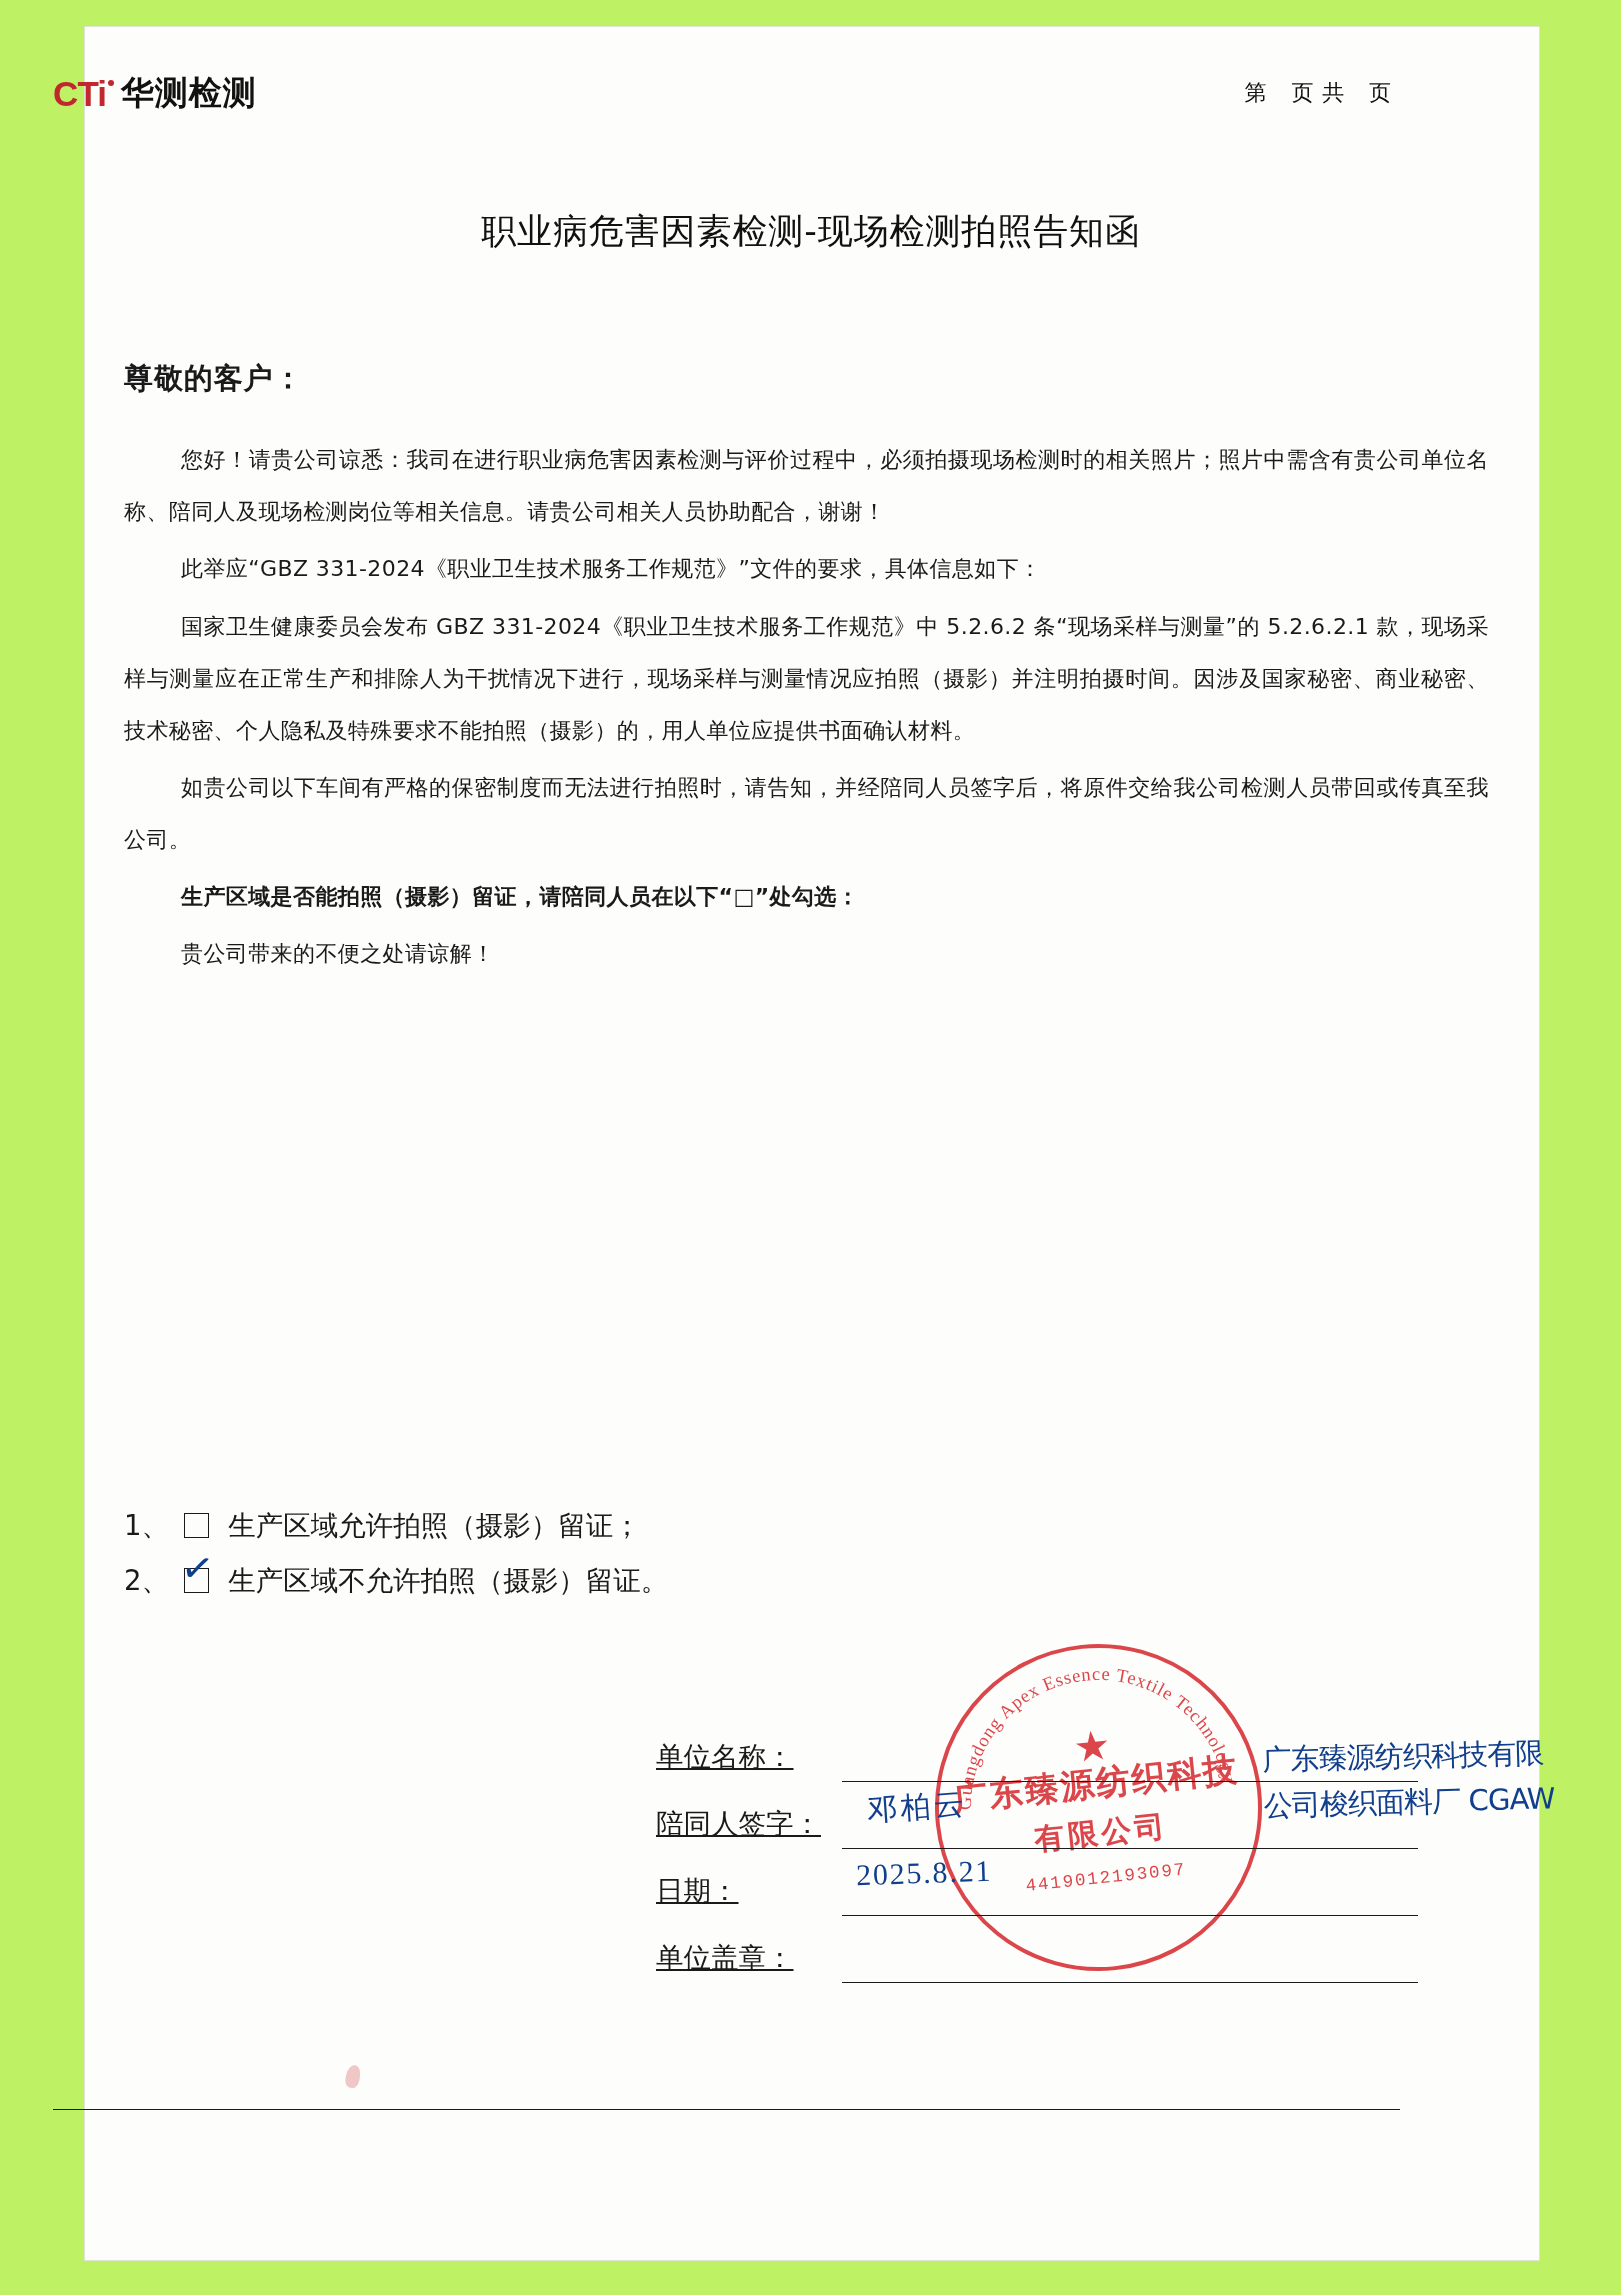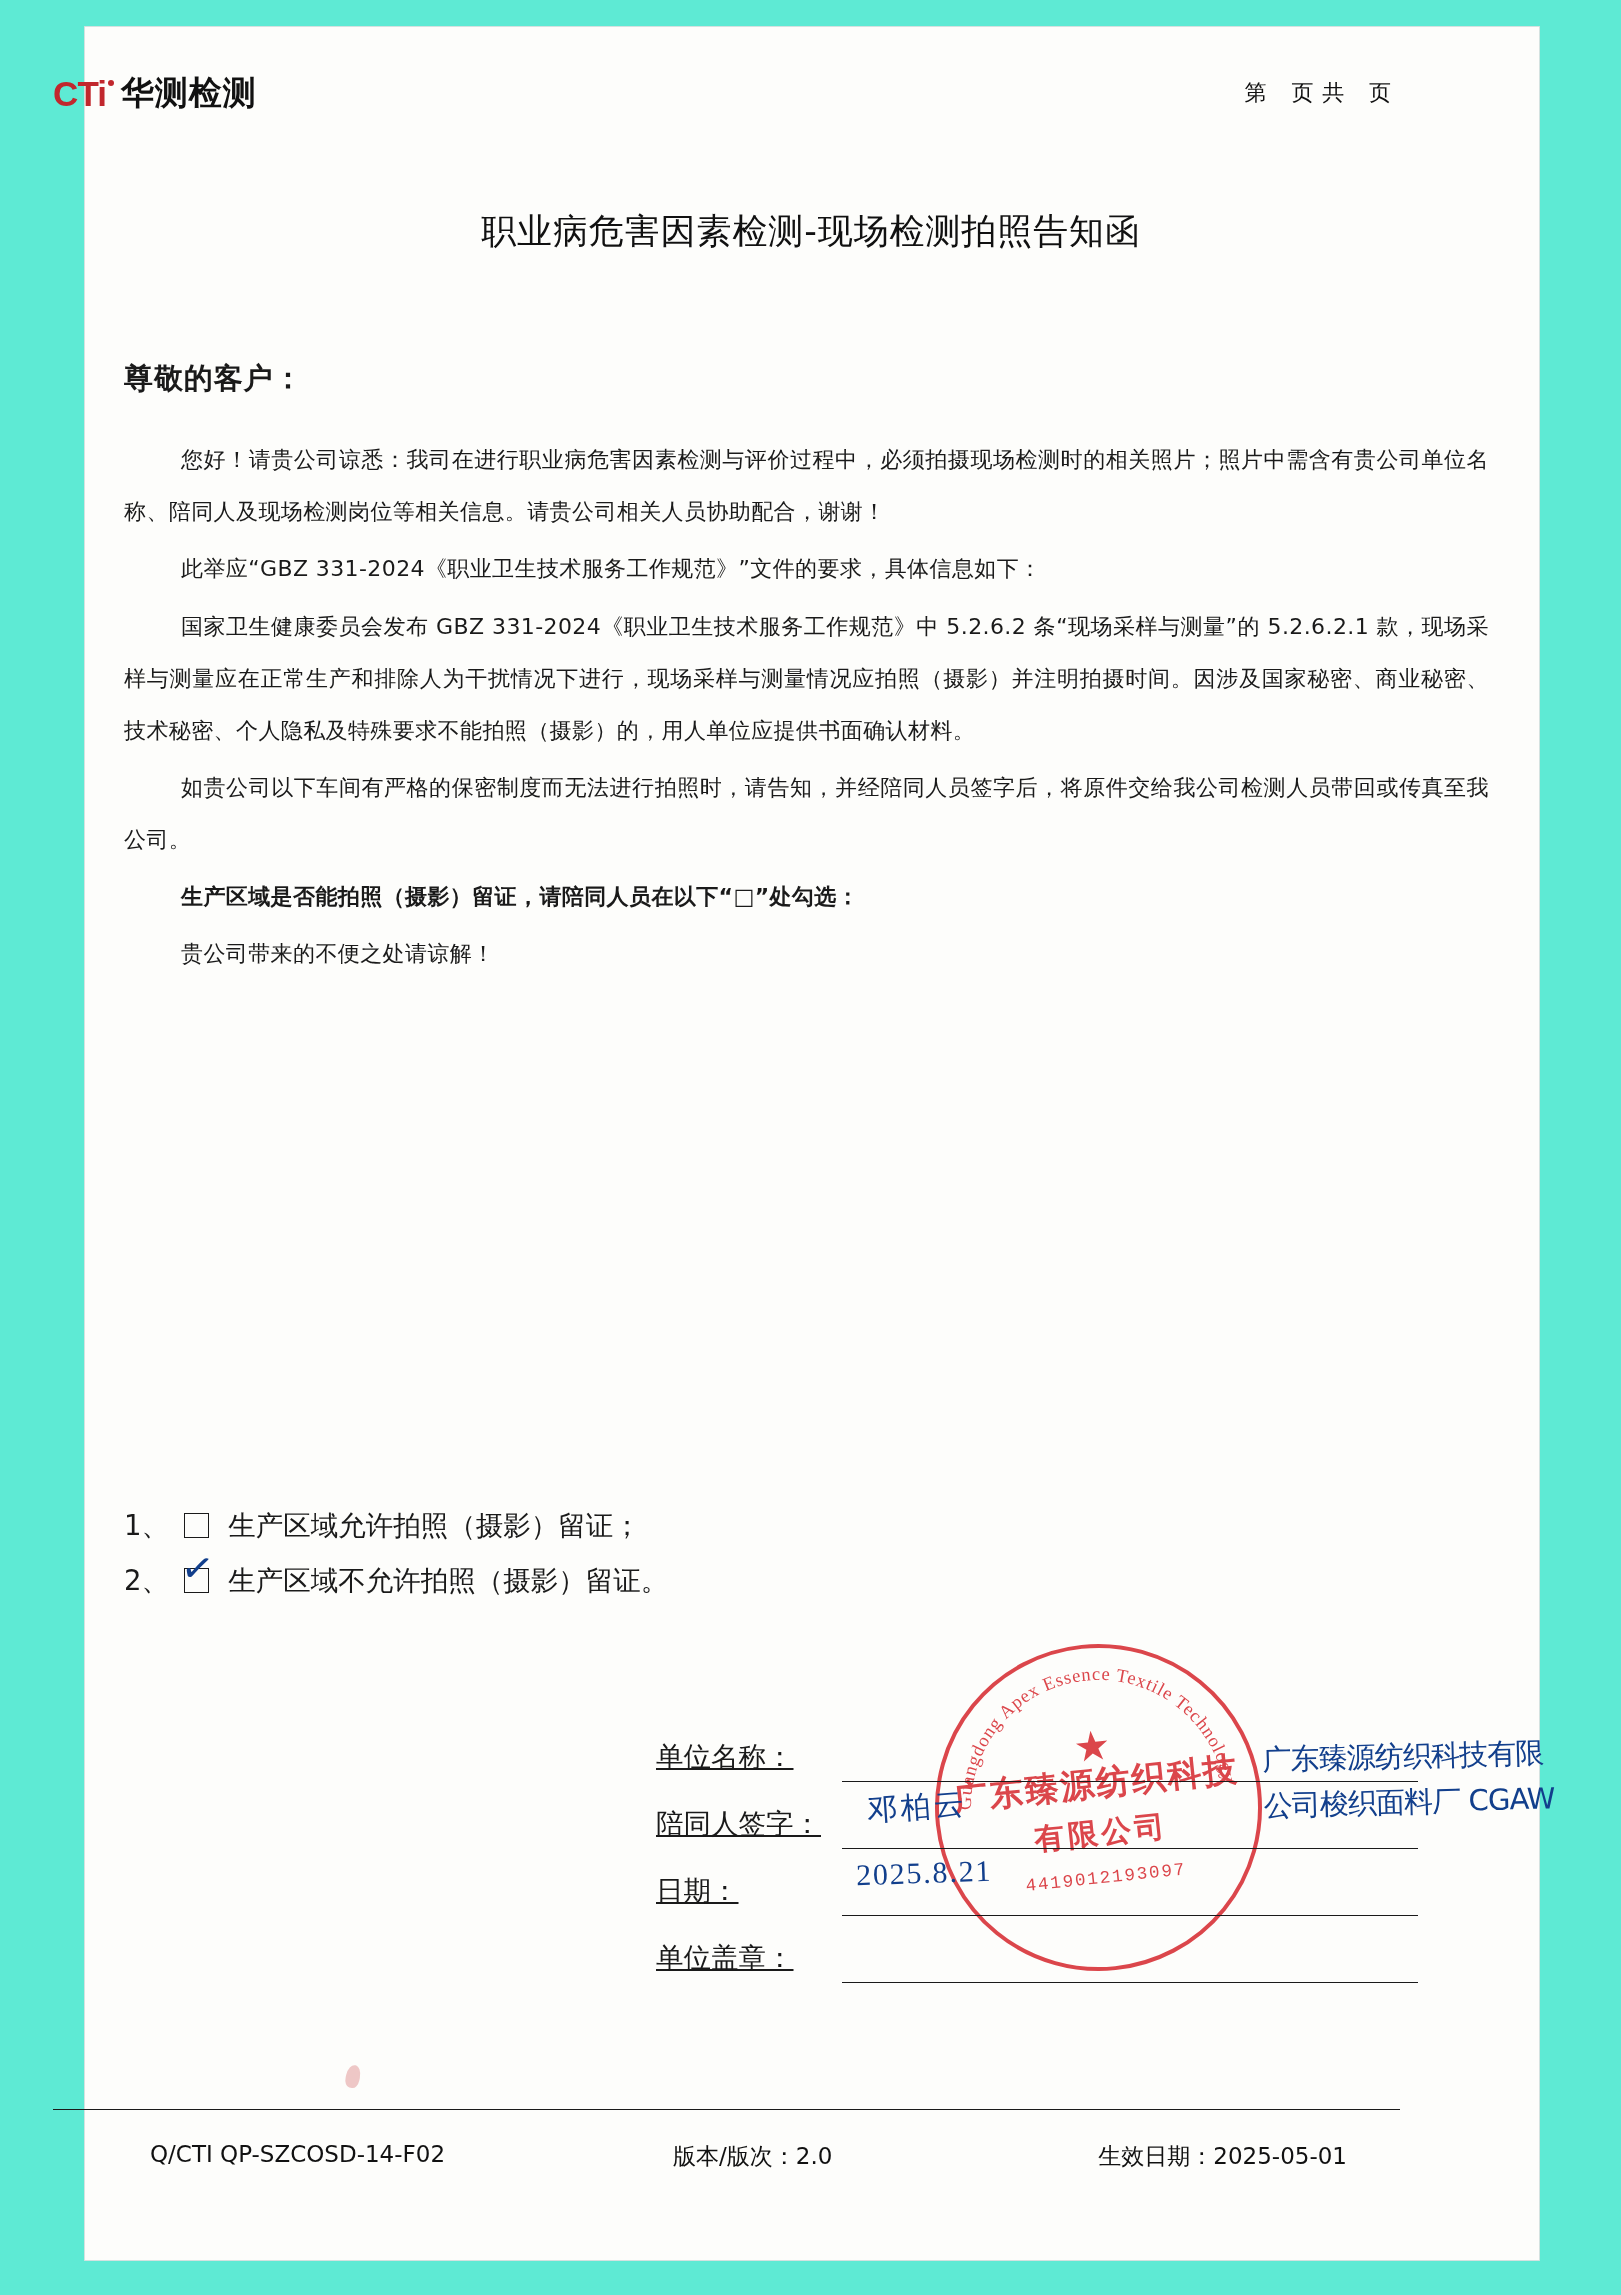--- a/index.html
+++ b/index.html
@@ -4,21 +4,21 @@
 <style>
   html, body {
     margin: 0;
     padding: 0;
     background: #cfcfcf;
   }
   .page {
     position: relative;
     width: 1622px;
     height: 2295px;
-    background: #5eead4;
+    background: #bef264;
     margin: 0 auto;
     overflow: hidden;
     font-family: "Liberation Serif", "DejaVu Serif", serif;
     color: #1a1a1a;
   }
   .sheet {
     position: absolute;
     left: 85px;
     top: 26.6px;
     width: 1454px;
@@ -409,19 +409,14 @@
       <span class="handwrite hw-date">2025.8.21</span>
     </div>
     <div class="sig-row">
       <span class="sig-label">单位盖章：</span>
       <span class="sig-line"></span>
     </div>
   </div>
 
   <div class="smudge"></div>
   <div class="footer-rule"></div>
-  <div class="footer">
-    <span class="f-left">Q/CTI QP-SZCOSD-14-F02</span>
-    <span class="f-mid">版本/版次：2.0</span>
-    <span class="f-right">生效日期：2025-05-01</span>
-  </div>
 </div>
 
 
 </body></html>

